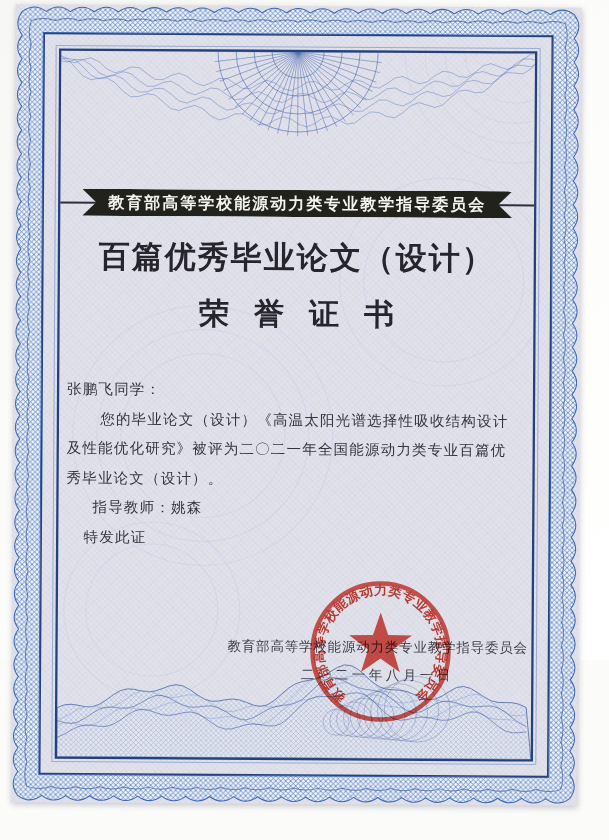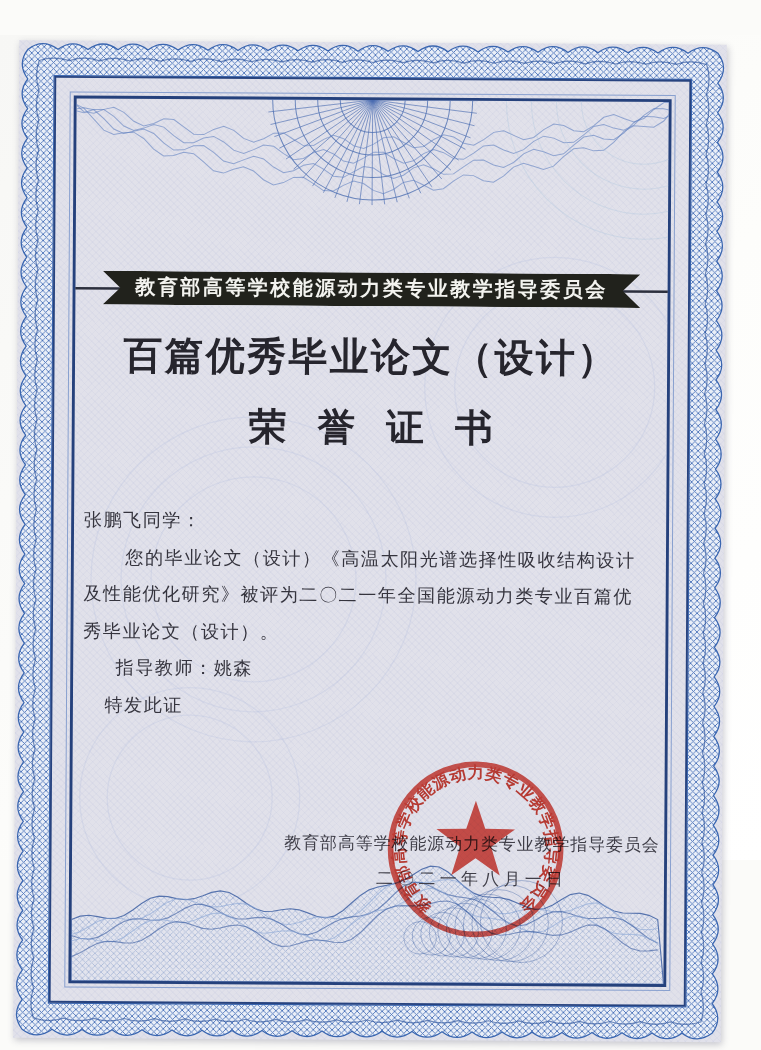--- a/index.html
+++ b/index.html
@@ -1,21 +1,21 @@
 <!DOCTYPE html>
 <html><head>
 <meta charset="utf-8">
 <style>
   html,body{margin:0;padding:0;}
   body{
     width:609px;height:840px;overflow:hidden;
     background:#fbfbf9;
     font-family:"Liberation Serif","DejaVu Serif",serif;
   }
-  .page{position:relative;width:609px;height:660px;background:linear-gradient(135deg,#f7f7f5 0%,#fdfdfb 60%,#ffffff 100%);margin-top:28px;}
+  .page{position:relative;width:609px;height:660px;background:linear-gradient(135deg,#f7f7f5 0%,#fdfdfb 60%,#ffffff 100%);}
   .certificate{
     position:absolute;left:13px;top:6px;width:566px;height:798px;
     background:#e1e1ea;
     background-image:
       repeating-linear-gradient(45deg,rgba(110,125,190,.05) 0 1px,transparent 1px 4px),
       repeating-linear-gradient(-45deg,rgba(110,125,190,.04) 0 1px,transparent 1px 4px);
     transform:rotate(.35deg);transform-origin:50% 50%;
     box-shadow:1px 2px 6px rgba(60,60,90,.28);
   }
   svg.deco{position:absolute;left:0;top:0;width:566px;height:798px;}

